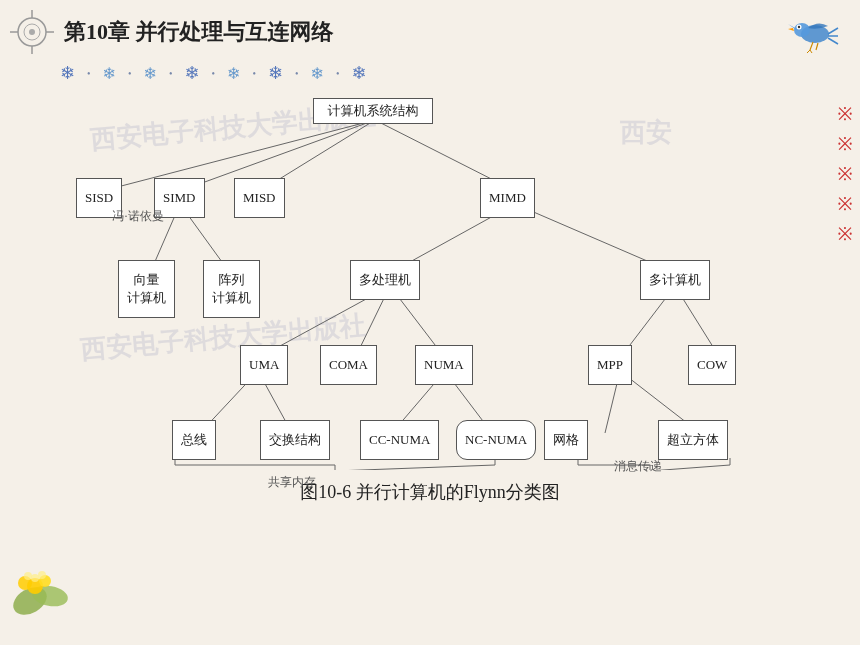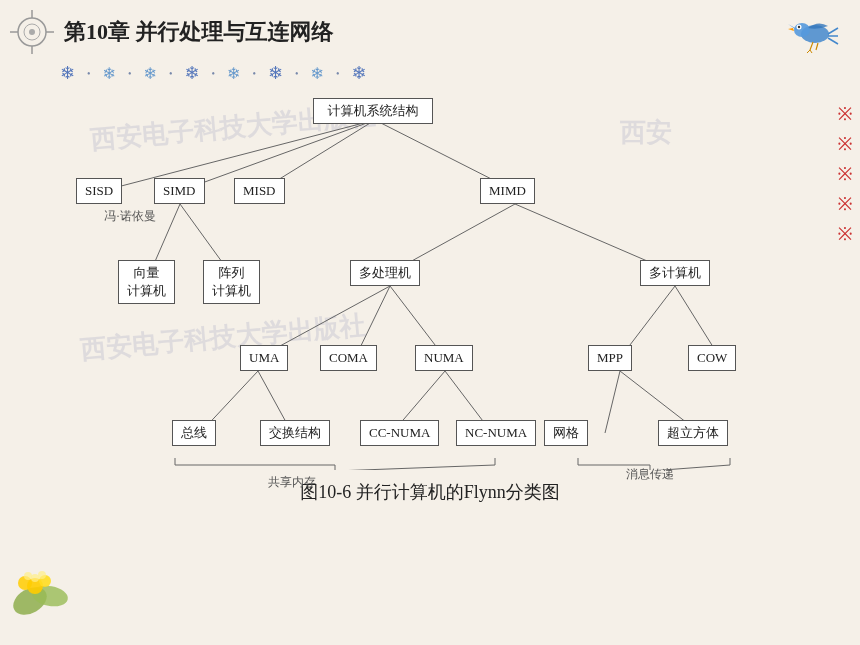--- a/index.html
+++ b/index.html
@@ -74,21 +74,21 @@
       top: 0; left: 0;
       width: 100%; height: 100%;
       pointer-events: none;
     }
 
     
     .node {
       position: absolute;
       border: 1px solid #555;
       background: #fff;
-      padding: 3px 8px;
+      padding: 10px 8px;
       font-size: 13px;
       text-align: center;
       white-space: nowrap;
       color: #222;
       line-height: 1.4;
     }
     .node-wide {
       padding: 3px 12px;
     }
 
@@ -244,21 +244,21 @@
   </div>
 
   <div class="node" style="left:214px; top:88px;">
     <span>MISD</span>
   </div>
 
   <div class="node" style="left:460px; top:88px;">
     <span>MIMD</span>
   </div>
 
-  <div class="annotation" style="left:84px; top:118px;">
+  <div class="annotation" style="left:92px; top:118px;">
     <span>冯·诺依曼</span>
   </div>
 
   <div class="node" style="left:98px; top:170px; text-align:center;">
     <span>向量<br>计算机</span>
   </div>
 
   <div class="node" style="left:183px; top:170px; text-align:center;">
     <span>阵列<br>计算机</span>
   </div>
@@ -296,36 +296,36 @@
   </div>
 
   <div class="node" style="left:240px; top:330px;">
     <span>交换结构</span>
   </div>
 
   <div class="node" style="left:340px; top:330px;">
     <span>CC-NUMA</span>
   </div>
 
-  <div class="node" style="left:436px; top:330px;">
+  <div class="node" style="left:436px; top:330px;border-radius:11px;">
     <span>NC-NUMA</span>
   </div>
 
   <div class="node" style="left:524px; top:330px;">
     <span>网格</span>
   </div>
 
   <div class="node" style="left:638px; top:330px;">
     <span>超立方体</span>
   </div>
 
   <div class="brace-label" style="left:248px; top:384px;">
     <span>共享内存</span>
   </div>
-  <div class="brace-label" style="left:594px; top:376px;margin-left:12px;">
+  <div class="brace-label" style="left:594px; top:368px;">
     <span>消息传递</span>
   </div>
 
 </div>
 
 <div class="side-deco-right">
   <svg width="28" height="160" viewBox="0 0 28 160">
     <text x="14" y="20" text-anchor="middle" font-size="18" fill="#cc3333">※</text>
     <text x="14" y="50" text-anchor="middle" font-size="18" fill="#cc3333">※</text>
     <text x="14" y="80" text-anchor="middle" font-size="18" fill="#cc3333">※</text>

